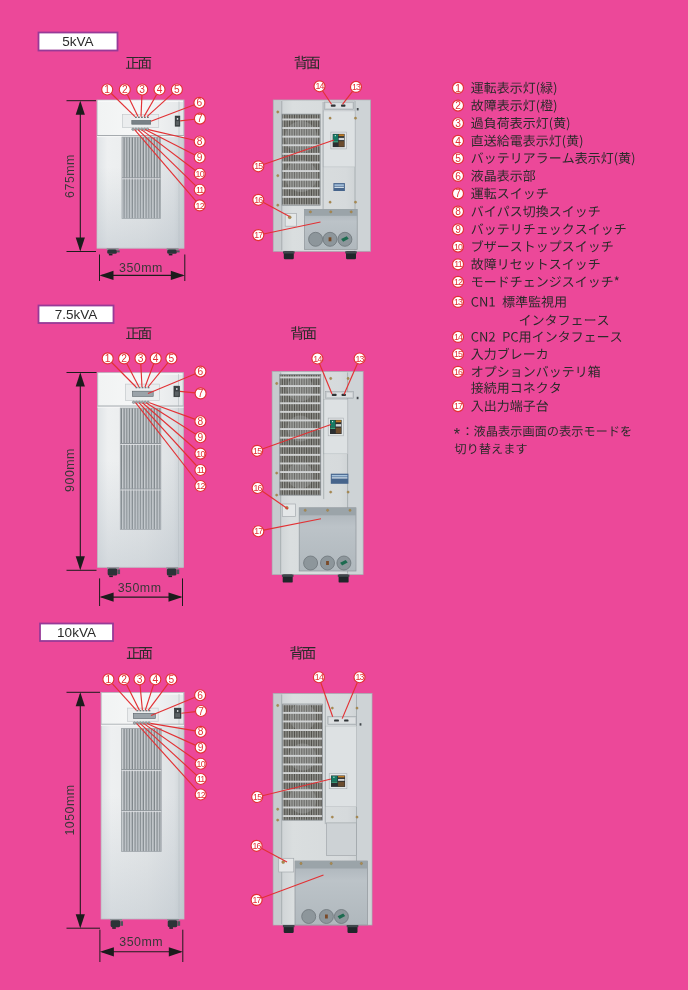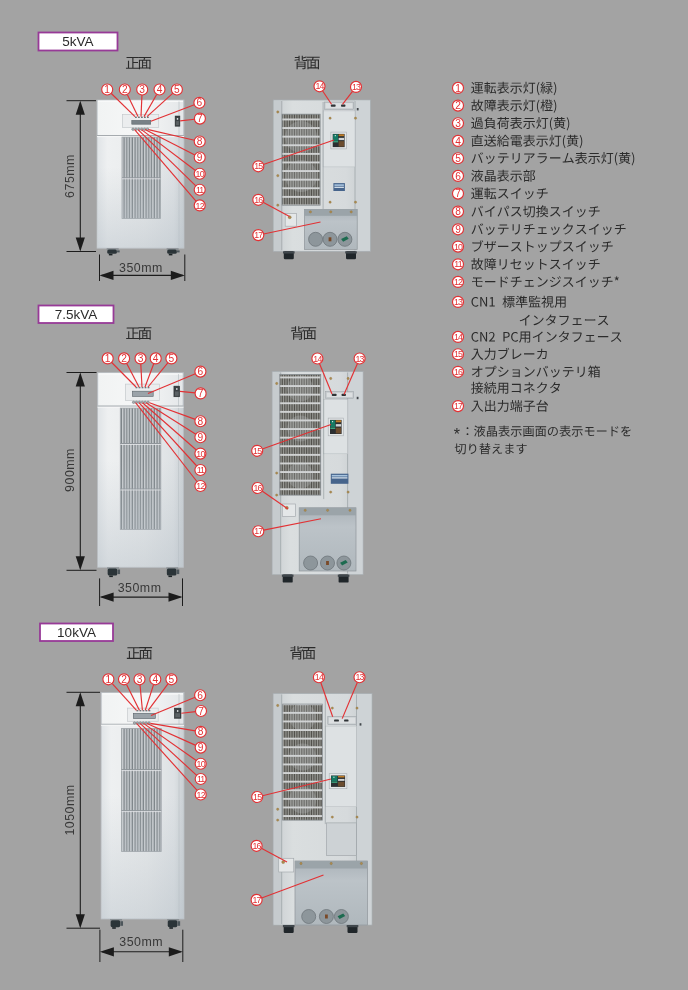--- a/index.html
+++ b/index.html
@@ -1,16 +1,16 @@
 <!DOCTYPE html>
 <html><head>
 <meta charset="utf-8">
 <style>
 html,body{margin:0;padding:0;background:#ffffff;}
-#page{position:relative;width:688px;height:990px;background:#a3a3a3;overflow:hidden;}
+#page{position:relative;width:688px;height:990px;background:#ec4899;overflow:hidden;}
 svg{display:block;}
 </style>
 </head>
 <body>
 <div id="page">
 <svg width="688" height="990" viewBox="0 0 688 990">
 <defs>
 <linearGradient id="fbody" x1="0" y1="0" x2="1" y2="0">
 <stop offset="0" stop-color="#dfe3e6"></stop>
           <stop offset="0.12" stop-color="#eef0f1"></stop>

